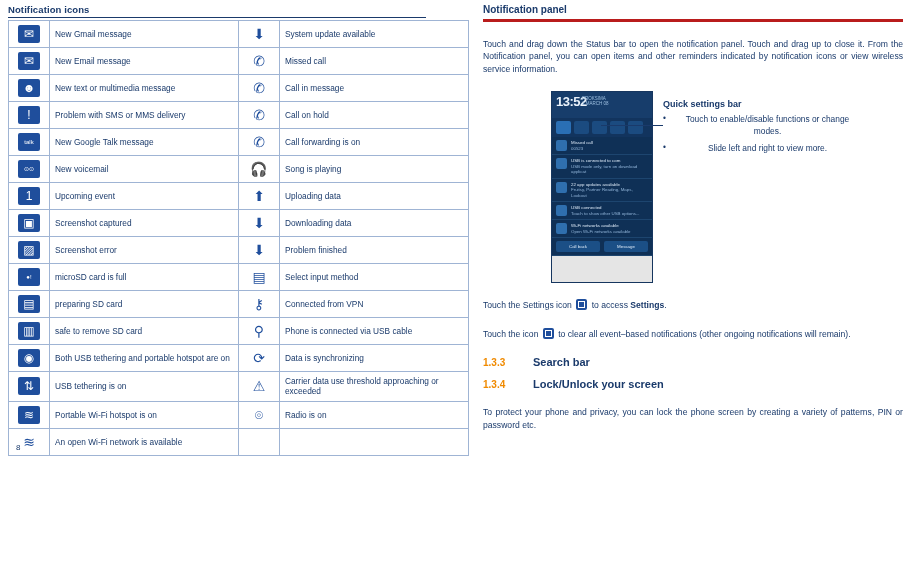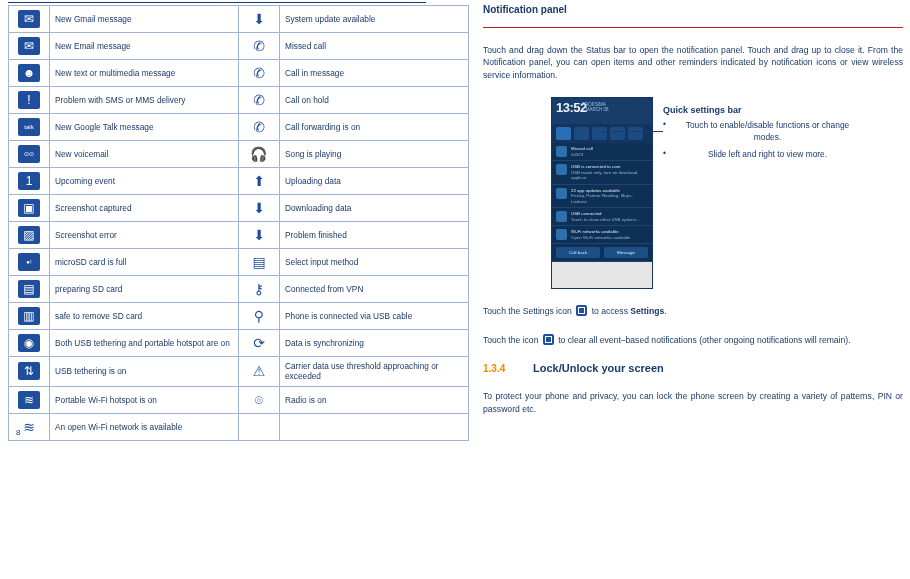--- a/index.html
+++ b/index.html
@@ -85,22 +85,22 @@
   .right-col {
     position: absolute;
     left: 483px;
     top: 0px;
     width: 420px;
   }
   .r-title {
     font-size: 10px;
     font-weight: bold;
     margin: 4px 0 8px 0;
-    border-bottom: 1px solid #b91c1c;
-    padding-bottom: 12px;
+    border-bottom: 3px solid #b91c1c;
+    padding-bottom: 4px;
   }
   .r-para {
     font-size: 8.6px;
     line-height: 1.45;
     text-align: justify;
     margin: 16px 0;
     color: #1a3a6b;
   }
   .phone-wrap {
     position: relative;
@@ -270,20 +270,21 @@
     color: #1a3a6b;
   }
   .pg-left { left: 8px; }
 </style>
 </head>
 <body>
 
 <div class="page">
 
   <div class="left-col">
+    <div class="section-title">Notification icons</div>
     <hr class="hr-title">
     <table class="icons">
       <tbody id="icon-rows">
           <tr>
             <td class="ic"><span class="glyph " style="">✉</span></td>
             <td class="lb">New Gmail message</td>
             <td class="ic"><span class="glyph plain" style="">⬇</span></td>
             <td class="lb">System update available</td>
           </tr>
           <tr>
@@ -441,20 +442,24 @@
       <span>to access</span>
       <b class="bold">Settings</b><span>.</span>
     </div>
     <div class="r-para">
       
       <span>Touch the icon</span>
       <span class="inline-ic"></span>
       <span>to clear all event–based notifications (other ongoing notifications will remain).</span>
     </div>
 
+    <div class="sub-head">
+      <span class="sub-num">1.3.3</span>
+      <span class="sub-txt">Search bar</span>
+    </div>
 
     <div class="sub-head">
       <span class="sub-num">1.3.4</span>
       <span class="sub-txt">Lock/Unlock your screen</span>
     </div>
     <div class="r-para">To protect your phone and privacy, you can lock the phone screen by creating a variety of patterns, PIN or password etc.</div>
 
   </div>
 </div>
 

